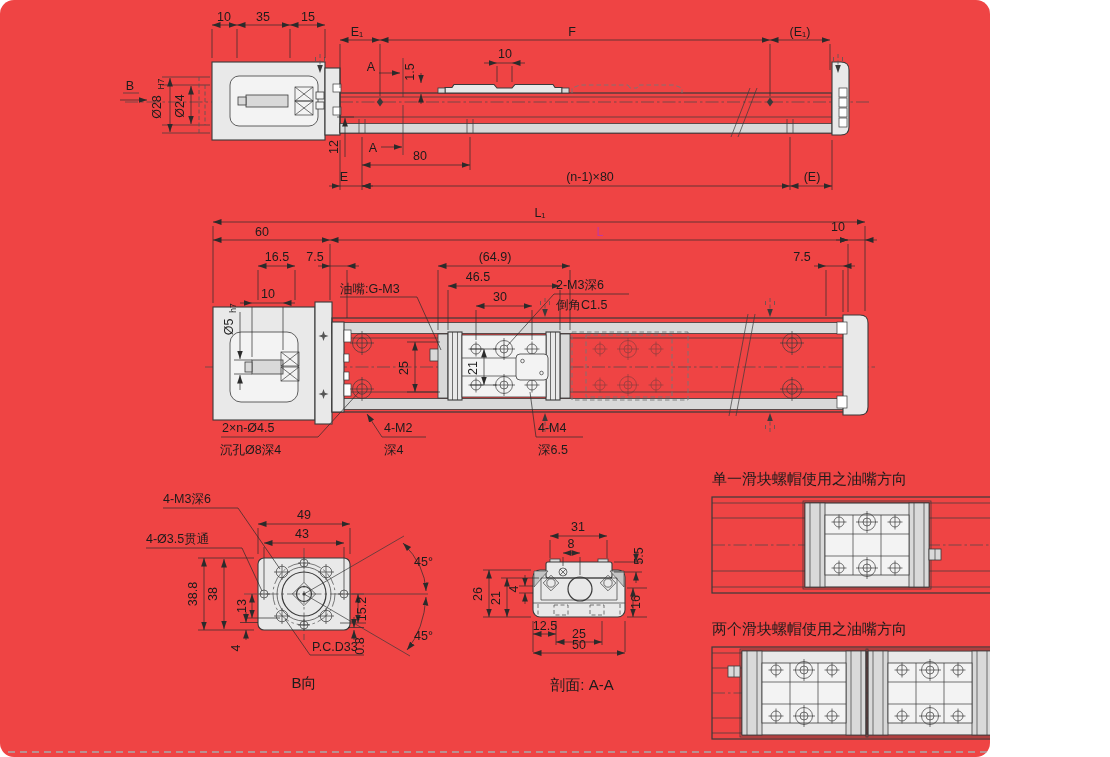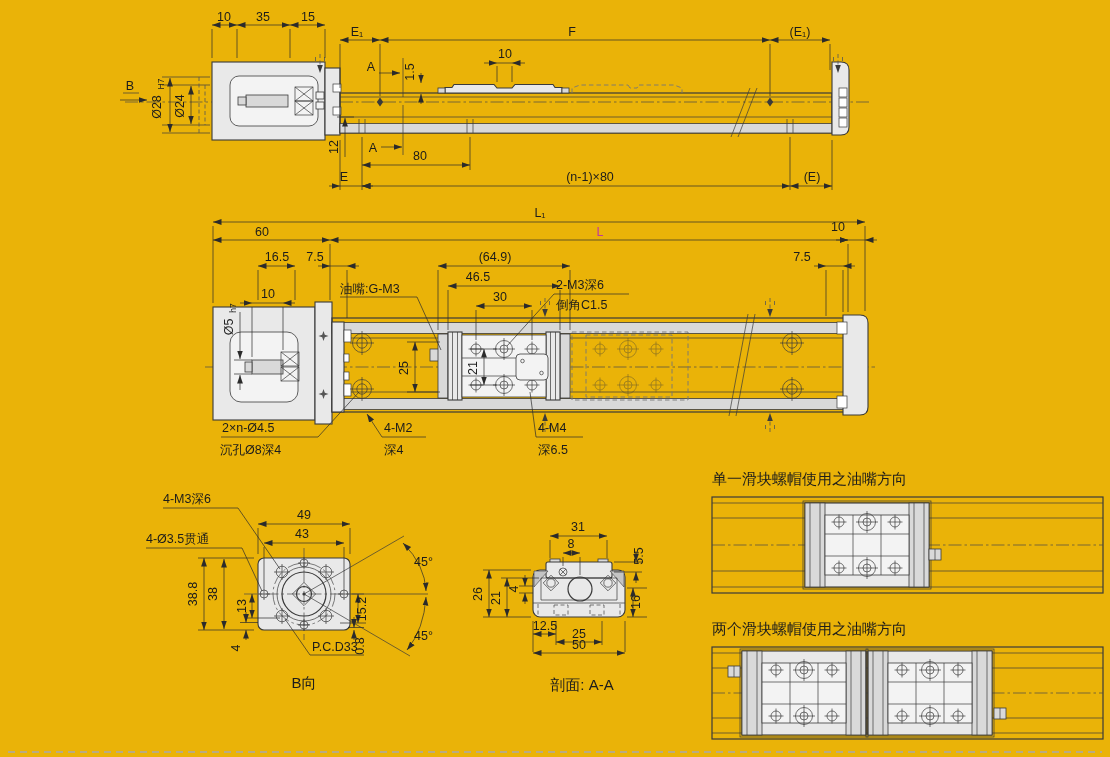--- a/index.html
+++ b/index.html
@@ -1,17 +1,17 @@
 <!DOCTYPE html>
 <html><head>
 <meta charset="utf-8">
 <style>
   html,body{margin:0;padding:0;background:#fff;}
-  #stage{position:relative;width:1110px;height:757px;background:#eab308;overflow:hidden;
-         font-family:"Liberation Sans","DejaVu Sans",sans-serif;}
+  #stage{position:relative;width:990px;height:757px;background:#ef4444;overflow:hidden;
+         font-family:"Liberation Sans","DejaVu Sans",sans-serif;border-radius:14px;}
   svg{display:block}
   text{font-family:"Liberation Sans","DejaVu Sans",sans-serif;font-size:12.5px;fill:#1c1c1c;}
   .sub{font-size:8.5px;}
   .cap{font-size:15px;}
   .ttl{font-size:15px;}
   .acc{fill:#c0399f;}
   .mid{text-anchor:middle;}
   .f1{fill:#e9e9e9;stroke:#3a3a3a;stroke-width:1.1;}
   .f2{fill:#d9d9d9;stroke:#3a3a3a;stroke-width:.8;}
   .f3{fill:#f3f3f3;stroke:#3a3a3a;stroke-width:.8;}

